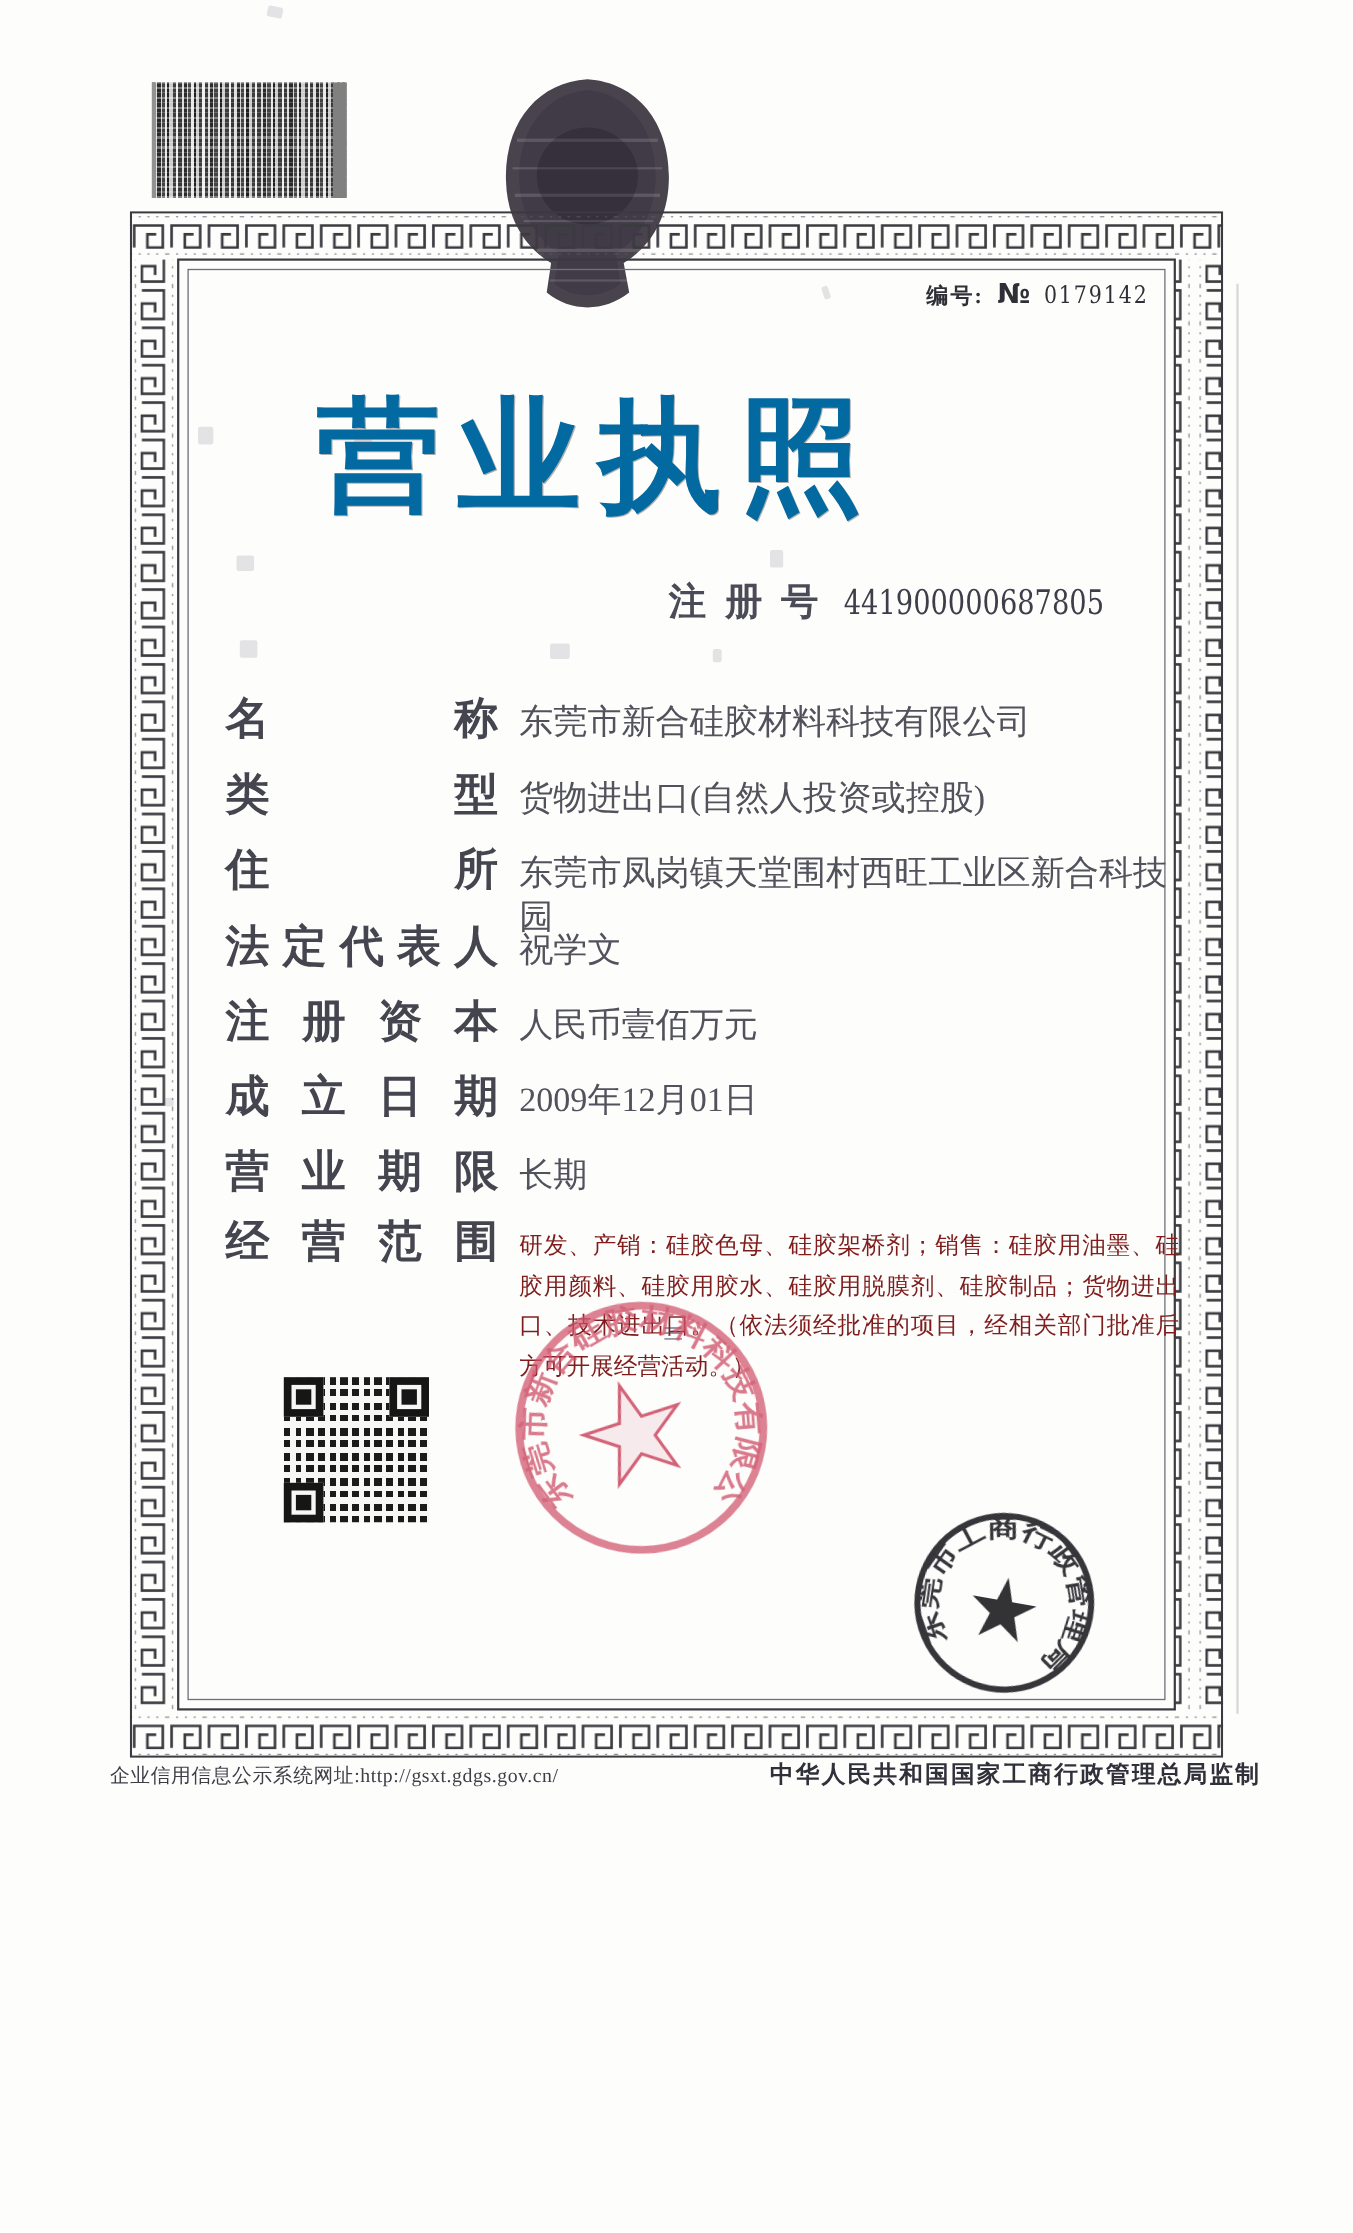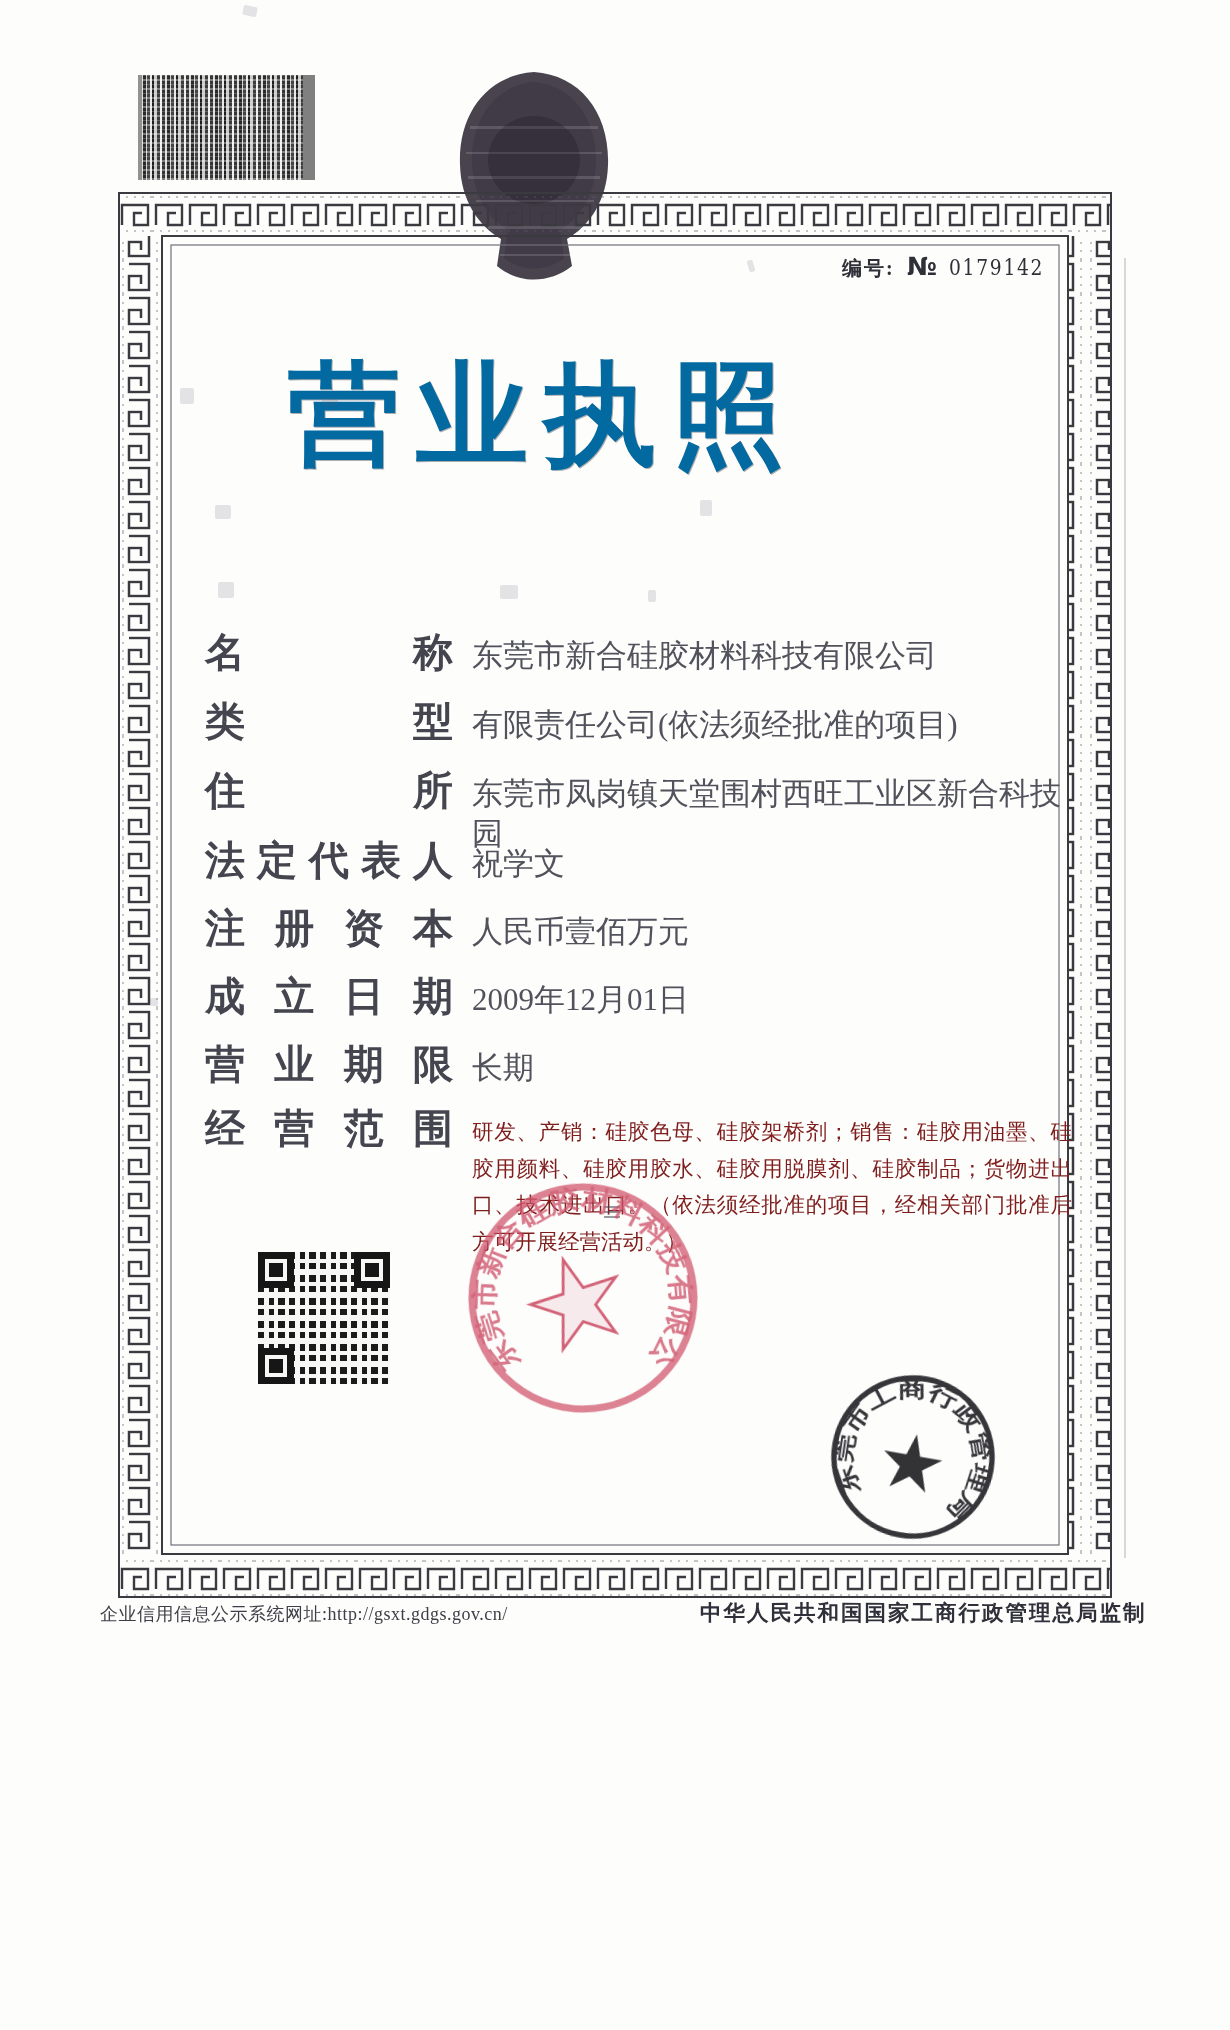--- a/index.html
+++ b/index.html
@@ -122,28 +122,32 @@
   </svg>
 
   <div class="abs serial">
     <span class="s-lbl">编号:</span>
     <span class="s-no">№</span>
     <span class="s-num">0179142</span>
   </div>
 
   <div class="abs title">营业执照</div>
 
+  <div class="abs regline">
+    <span class="r-lbl">注册号</span>
+    <span class="r-num">441900000687805</span>
+  </div>
 
   <div class="row" style="top:628px">
     <div class="lab">名称</div>
     <div class="val">东莞市新合硅胶材料科技有限公司</div>
   </div>
   <div class="row" style="top:697px">
     <div class="lab">类型</div>
-    <div class="val">有限责任公司(依法须经批准的项目)</div>
+    <div class="val">货物进出口(自然人投资或控股)</div>
   </div>
   <div class="row" style="top:766px">
     <div class="lab">住所</div>
     <div class="val">东莞市凤岗镇天堂围村西旺工业区新合科技园</div>
   </div>
   <div class="row" style="top:836px">
     <div class="lab">法定代表人</div>
     <div class="val">祝学文</div>
   </div>
   <div class="row" style="top:904px">

